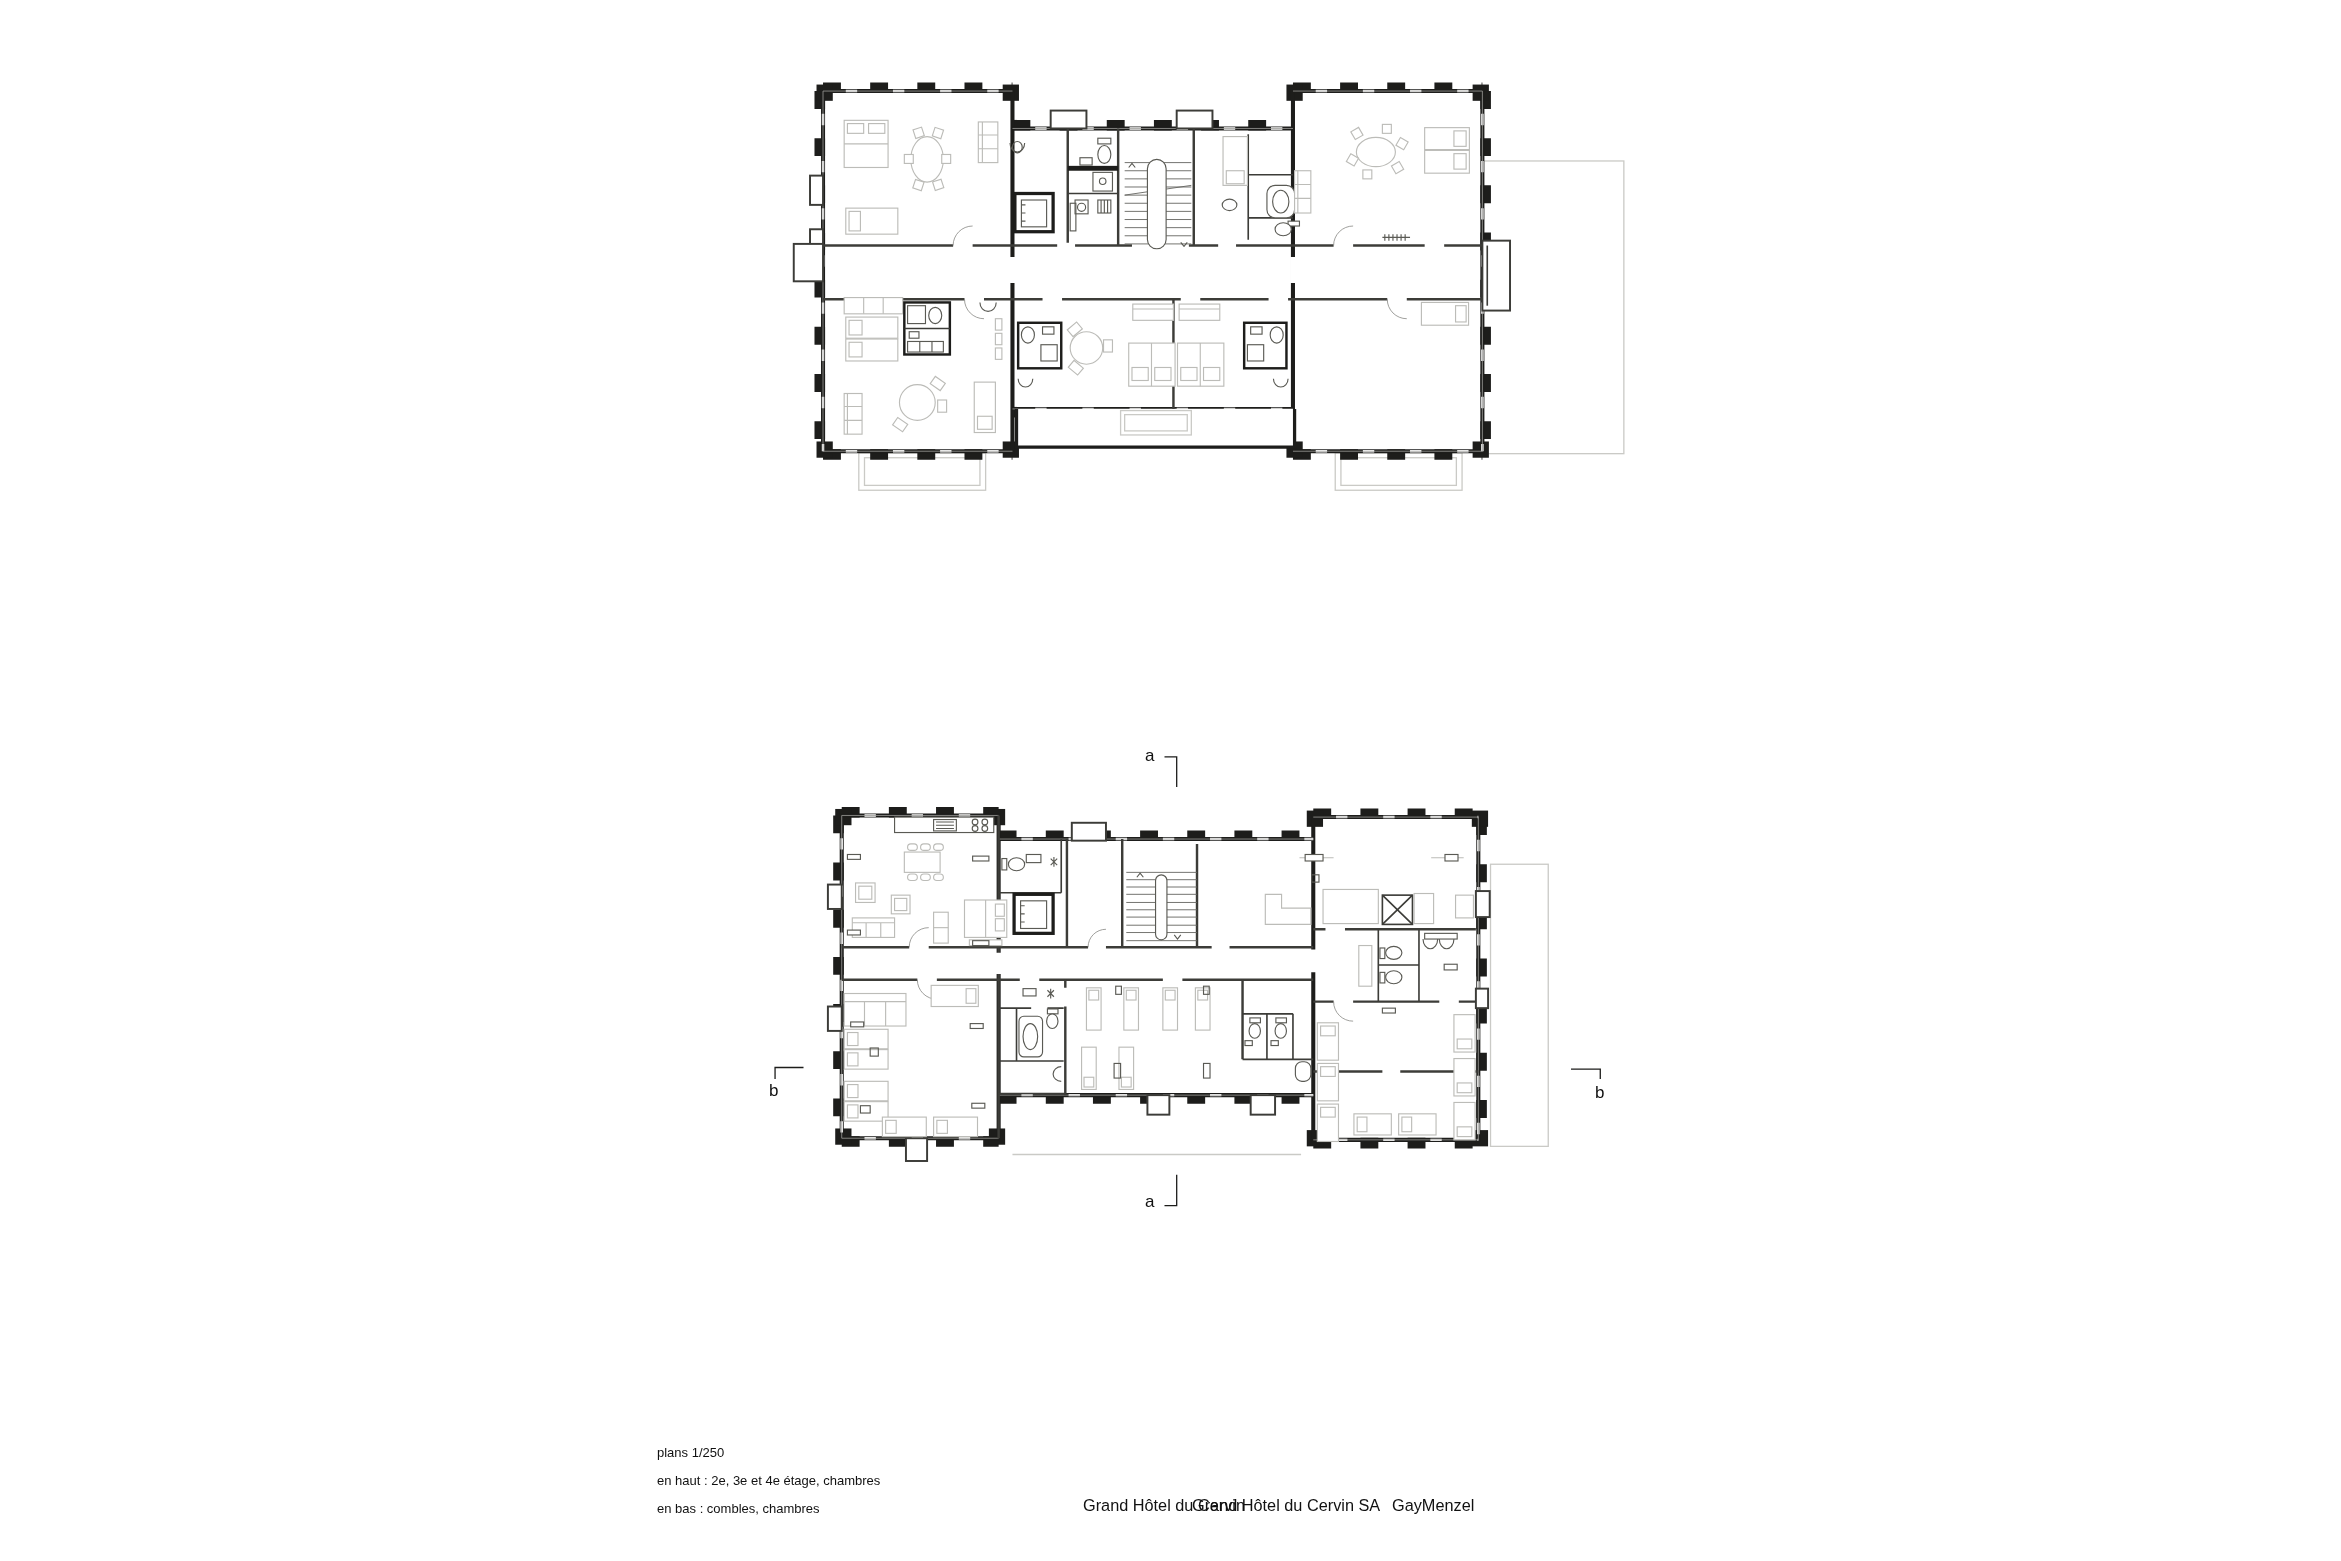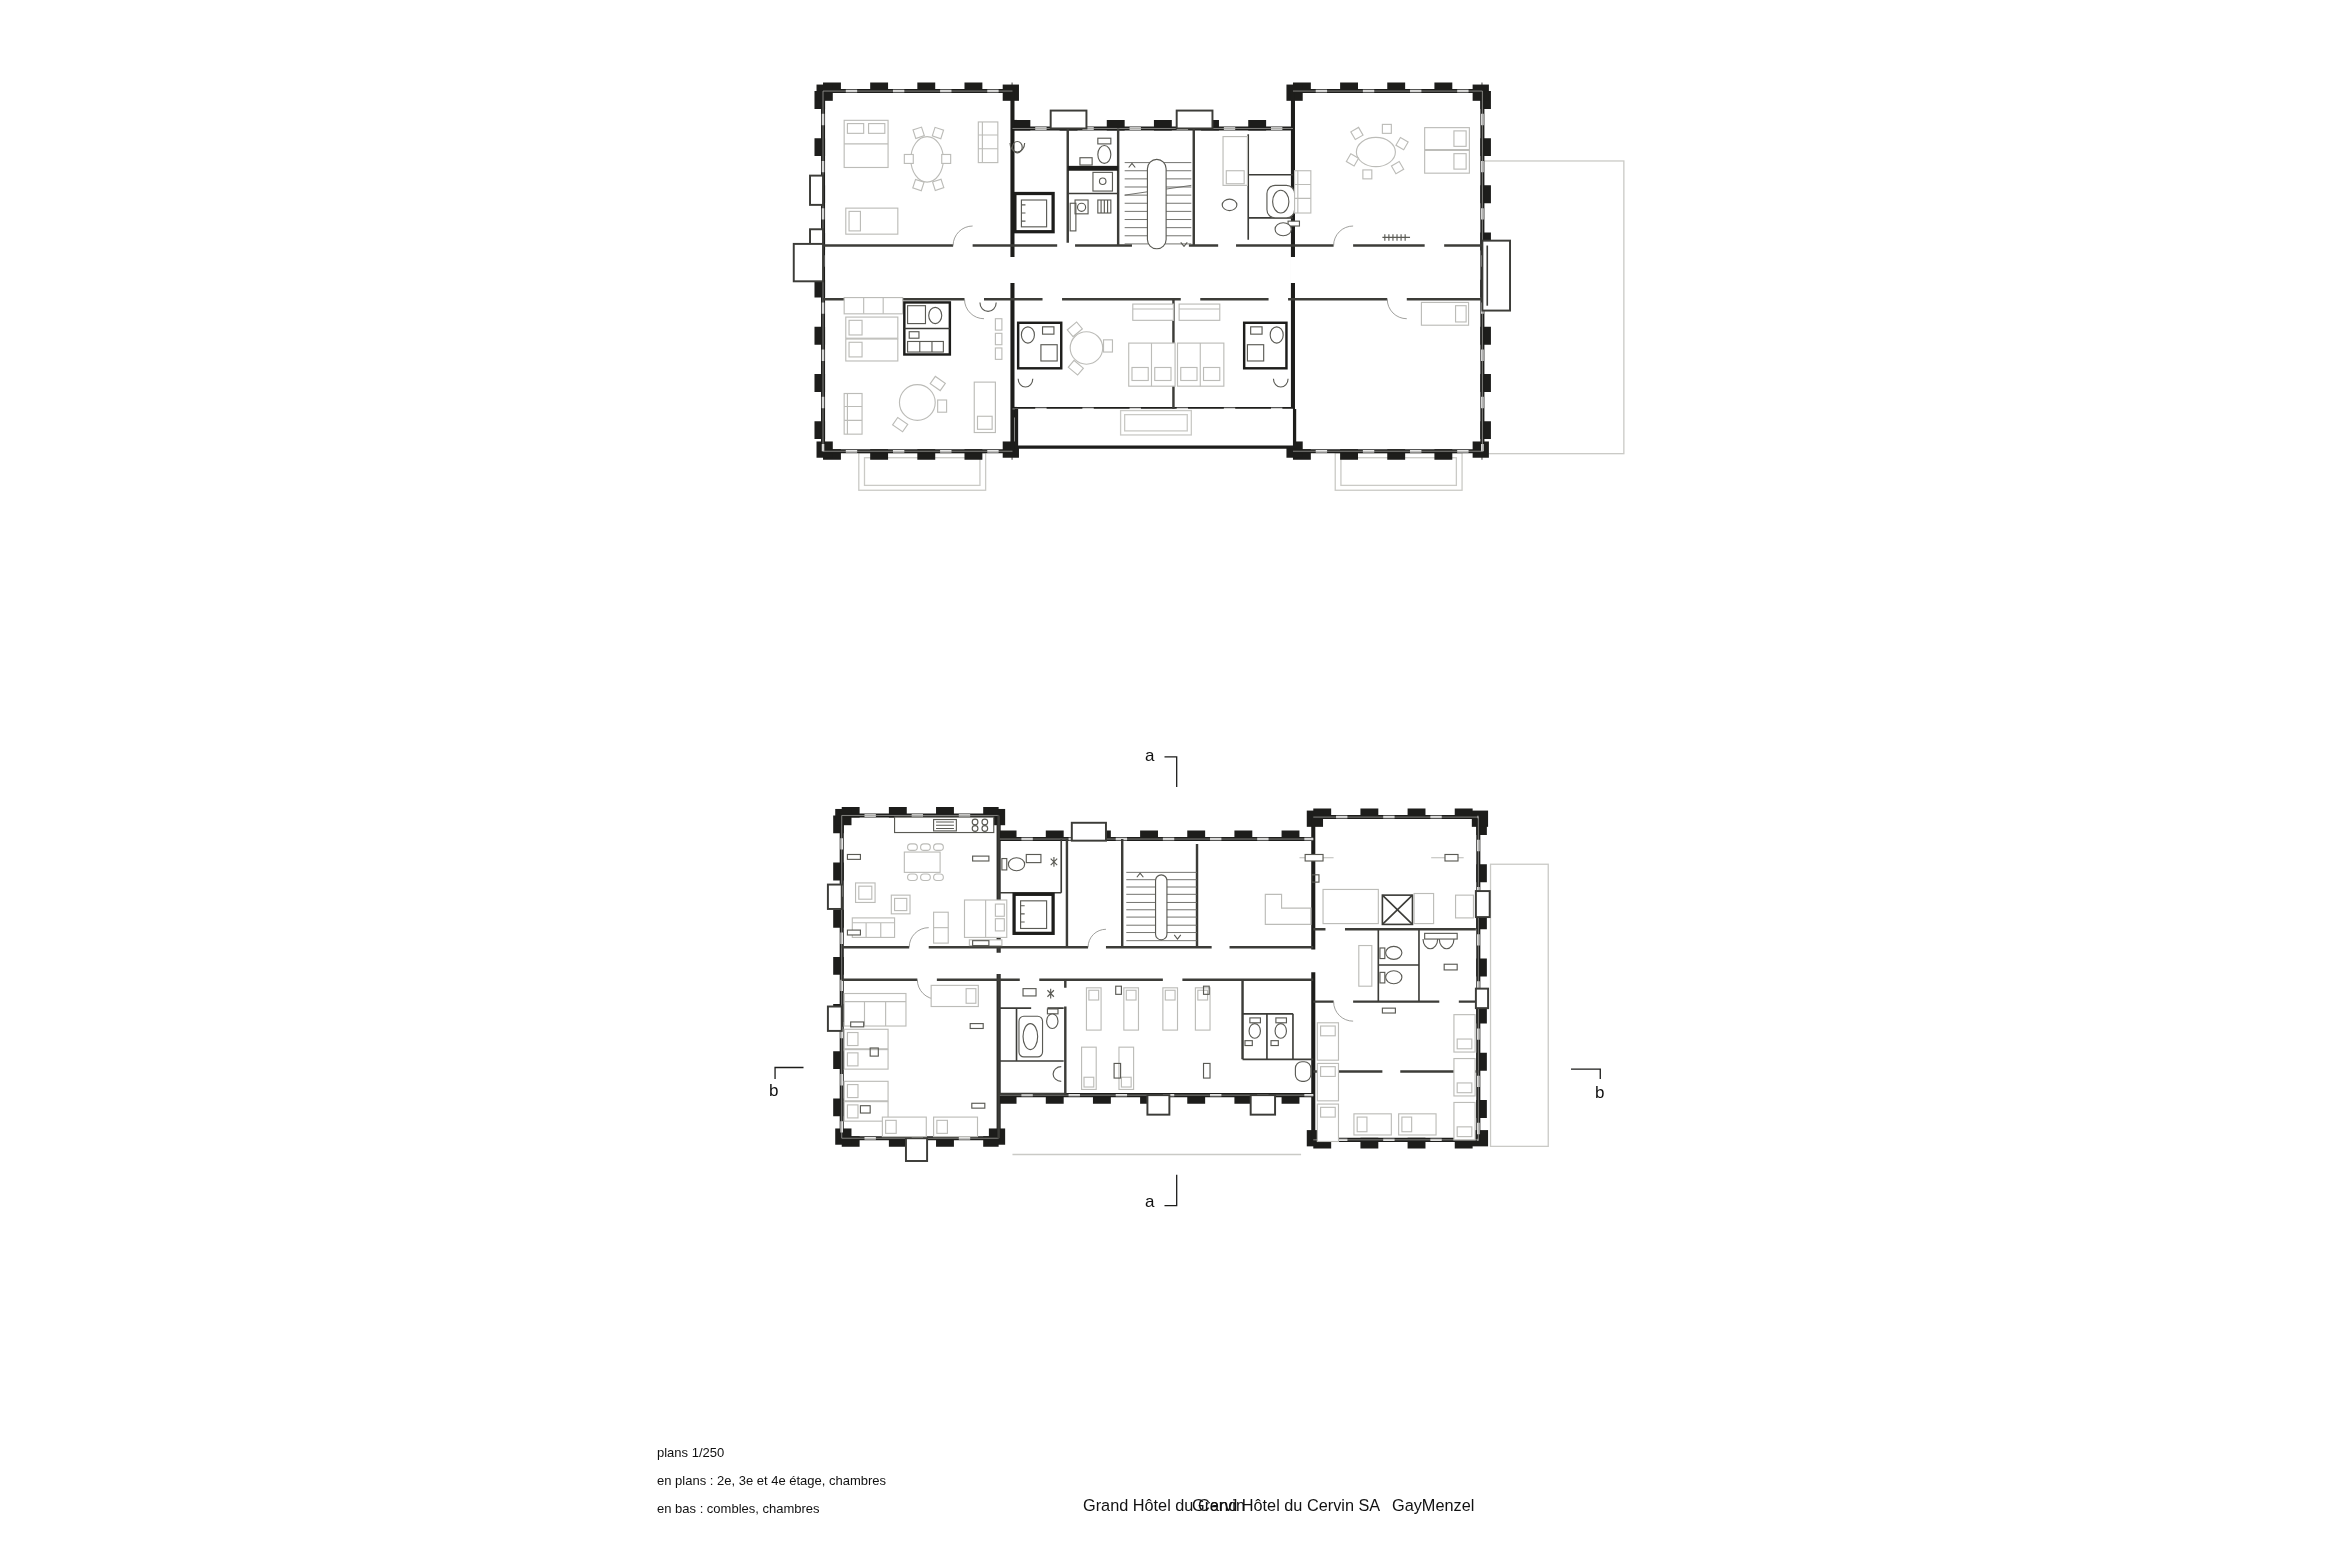--- a/index.html
+++ b/index.html
@@ -493,21 +493,21 @@
   <g>
     <path class="mark" d="M1432,931 H1447 V968"></path>
     <path class="mark" d="M1447,1445 V1483 H1432"></path>
     <path class="mark" d="M988,1313 H953 V1327"></path>
     <path class="mark" d="M1932,1315 H1968 V1327"></path>
   </g>
 </svg>
 
 <div class="caption-block">
   <div>plans 1/250</div>
-  <div>en plans : 2e, 3e et 4e étage, chambres</div>
+  <div>en haut : 2e, 3e et 4e étage, chambres</div>
   <div>en bas : combles, chambres</div>
 </div>
 
 <div class="footer-item footer-project">Grand Hôtel du Cervin</div>
 <div class="footer-item footer-client">Grand Hôtel du Cervin SA</div>
 <div class="footer-item footer-studio">GayMenzel</div>
 
 <div class="section-letter letter-a-top">a</div>
 <div class="section-letter letter-a-bottom">a</div>
 <div class="section-letter letter-b-left">b</div>

